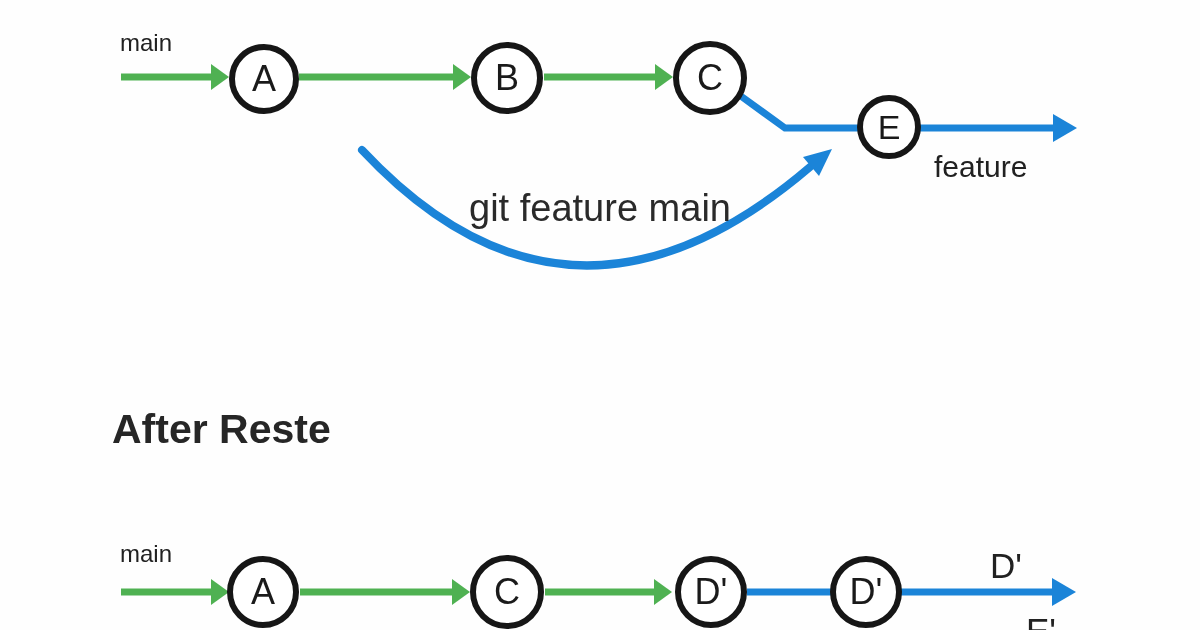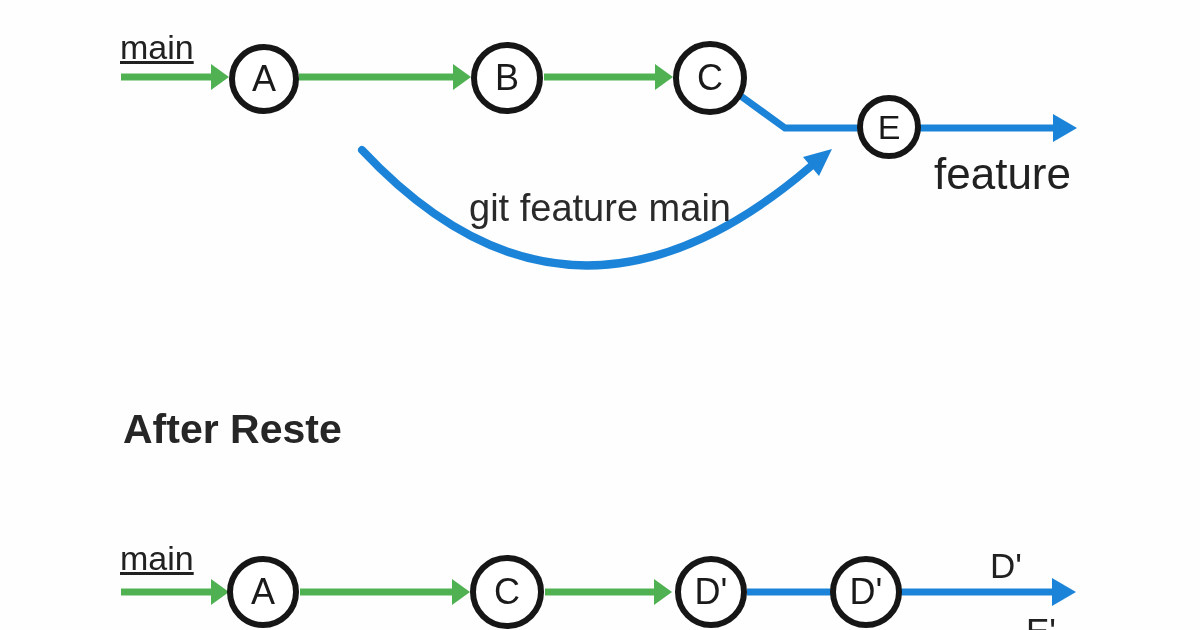--- a/index.html
+++ b/index.html
@@ -45,22 +45,22 @@
     font-size: 36px;
     color: #1a1a1a;
     line-height: 1;
   }
   .label {
     position: absolute;
     color: var(--ink);
     line-height: 1.05;
     white-space: nowrap;
   }
-  .branch-label { font-size: 34px; text-decoration: underline; }
-  .feature-label { font-size: 44px; }
+  .branch-label { font-size: 24px; }
+  .feature-label { font-size: 30px; }
   .annotation {
     font-size: 38px;
     transform: translateX(-50%);
     color: #2a2a2a;
   }
   .section-title {
     font-size: 41px;
     font-weight: bold;
     color: #262626;
   }
@@ -111,21 +111,21 @@
 
   <div class="node" style="left:264px; top:79px; width:70px; height:70px;">A</div>
   <div class="node" style="left:507px; top:78px; width:72px; height:72px;">B</div>
   <div class="node" style="left:710px; top:78px; width:74px; height:74px;">C</div>
   <div class="node" style="left:889px; top:127px; width:64px; height:64px; font-size:34px;">E</div>
 
   <div class="label feature-label" style="left:934px; top:151px;">feature</div>
 
   <div class="label annotation" style="left:600px; top:189px;">git feature main</div>
 
-  <div class="label section-title" style="left:123px; top:408px;">After Reste</div>
+  <div class="label section-title" style="left:112px; top:408px;">After Reste</div>
 
   <div class="label branch-label" style="left:120px; top:541px;">main</div>
 
   <div class="node" style="left:263px; top:592px; width:72px; height:72px;">A</div>
   <div class="node" style="left:507px; top:592px; width:74px; height:74px;">C</div>
   <div class="node" style="left:711px; top:592px; width:72px; height:72px;">D'</div>
   <div class="node" style="left:866px; top:592px; width:72px; height:72px;">D'</div>
 
   <div class="label tip-label" style="left:990px; top:548px;">D'</div>
   <div class="label tip-label" style="left:1026px; top:613px;">E'</div>

